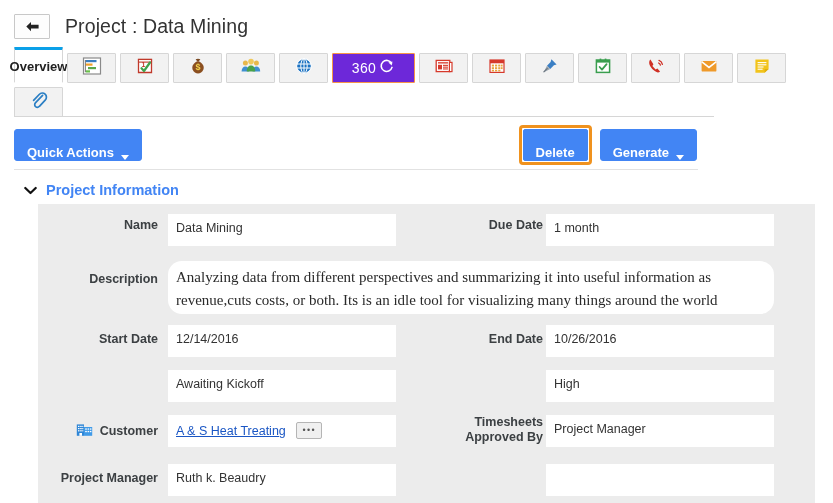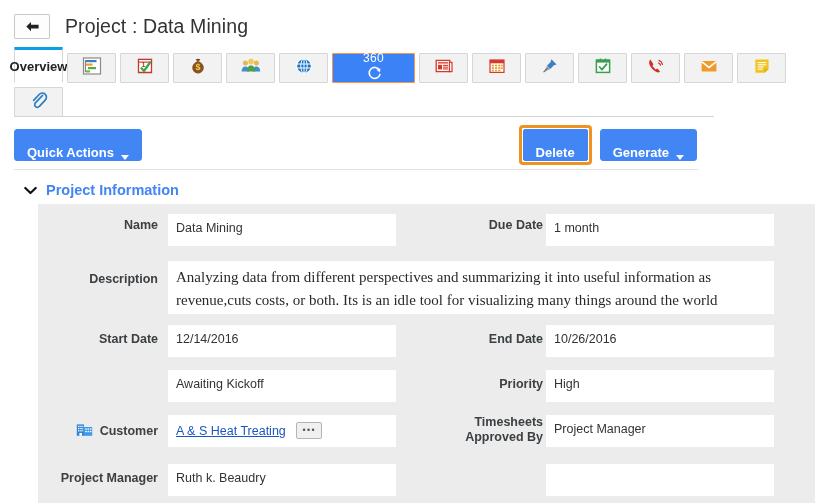--- a/index.html
+++ b/index.html
@@ -54,27 +54,26 @@
     background: #ffffff;
     border-top: 3px solid #0aa0e8;
     border-bottom-color: #ffffff;
     height: 31px;
     padding: 16px 14px;
     font-weight: bold;
     font-size: 13px;
     color: #222;
   }
   .tab.orange {
-    background: #3b82f6;
+    background: #6d28d9;
     border-color: #f79548;
     color: #ffffff;
     min-width: 83px;
-    font-size: 12px;
+    font-size: 14px;
     letter-spacing: .3px;
-    flex-direction: column;
   }
   .tab .icn { display:block; }
   .tab-underline {
     position:absolute; left: 14px; right: 0; bottom: 0;
     height: 1px; background: #d6d6d6;
   }
 
   
   .actionbar {
     position: relative;
@@ -136,20 +135,21 @@
     color:#333333;
     padding: 7px 8px 0 8px;
     overflow:hidden;
   }
   .fld.serif {
     font-family:"Liberation Serif", serif;
     font-size: 15px;
     line-height: 23px;
     padding: 5px 8px 0 8px;
     color:#2a2a2a;
+    border-radius:14px;
   }
   .link {
     color:#1a56c4; text-decoration:underline; font-size:12.5px; cursor:pointer;
   }
   .ellipsis-btn {
     display:inline-flex; align-items:center; justify-content:center;
     width:26px; height:17px;
     border:1px solid #b5b5b5; background:#f0f0f0; border-radius:2px;
     vertical-align: 2px; margin-left:7px; cursor:pointer;
     letter-spacing:1.4px; font-size:9px; color:#555; line-height:1;
@@ -414,23 +414,20 @@
       <div class="lbl">End Date</div>
     </div>
     <div class="cell fld" style="left:508px;top:121px;width:228px;height:32px;">
       <span>10/26/2016</span>
     </div>
 
     <div class="cell fld" style="left:130px;top:166px;width:228px;height:32px;">
       <span>Awaiting Kickoff</span>
     </div>
 
-    <div class="cell" style="left:360px;top:173px;width:145px;">
-      <div class="lbl">Priority</div>
-    </div>
     <div class="cell fld" style="left:508px;top:166px;width:228px;height:32px;">
       <span>High</span>
     </div>
 
     <div class="cell" style="left:0;top:218px;width:120px;">
       <div class="lbl lbl-with-icon">
         <span>
           <svg width="17" height="15" viewBox="0 0 17 15">
             <rect x="0.8" y="2.4" width="7.2" height="11.4" fill="#2f86d6"></rect>
             <rect x="8" y="5" width="8.2" height="8.8" fill="#3f9ae8"></rect>

